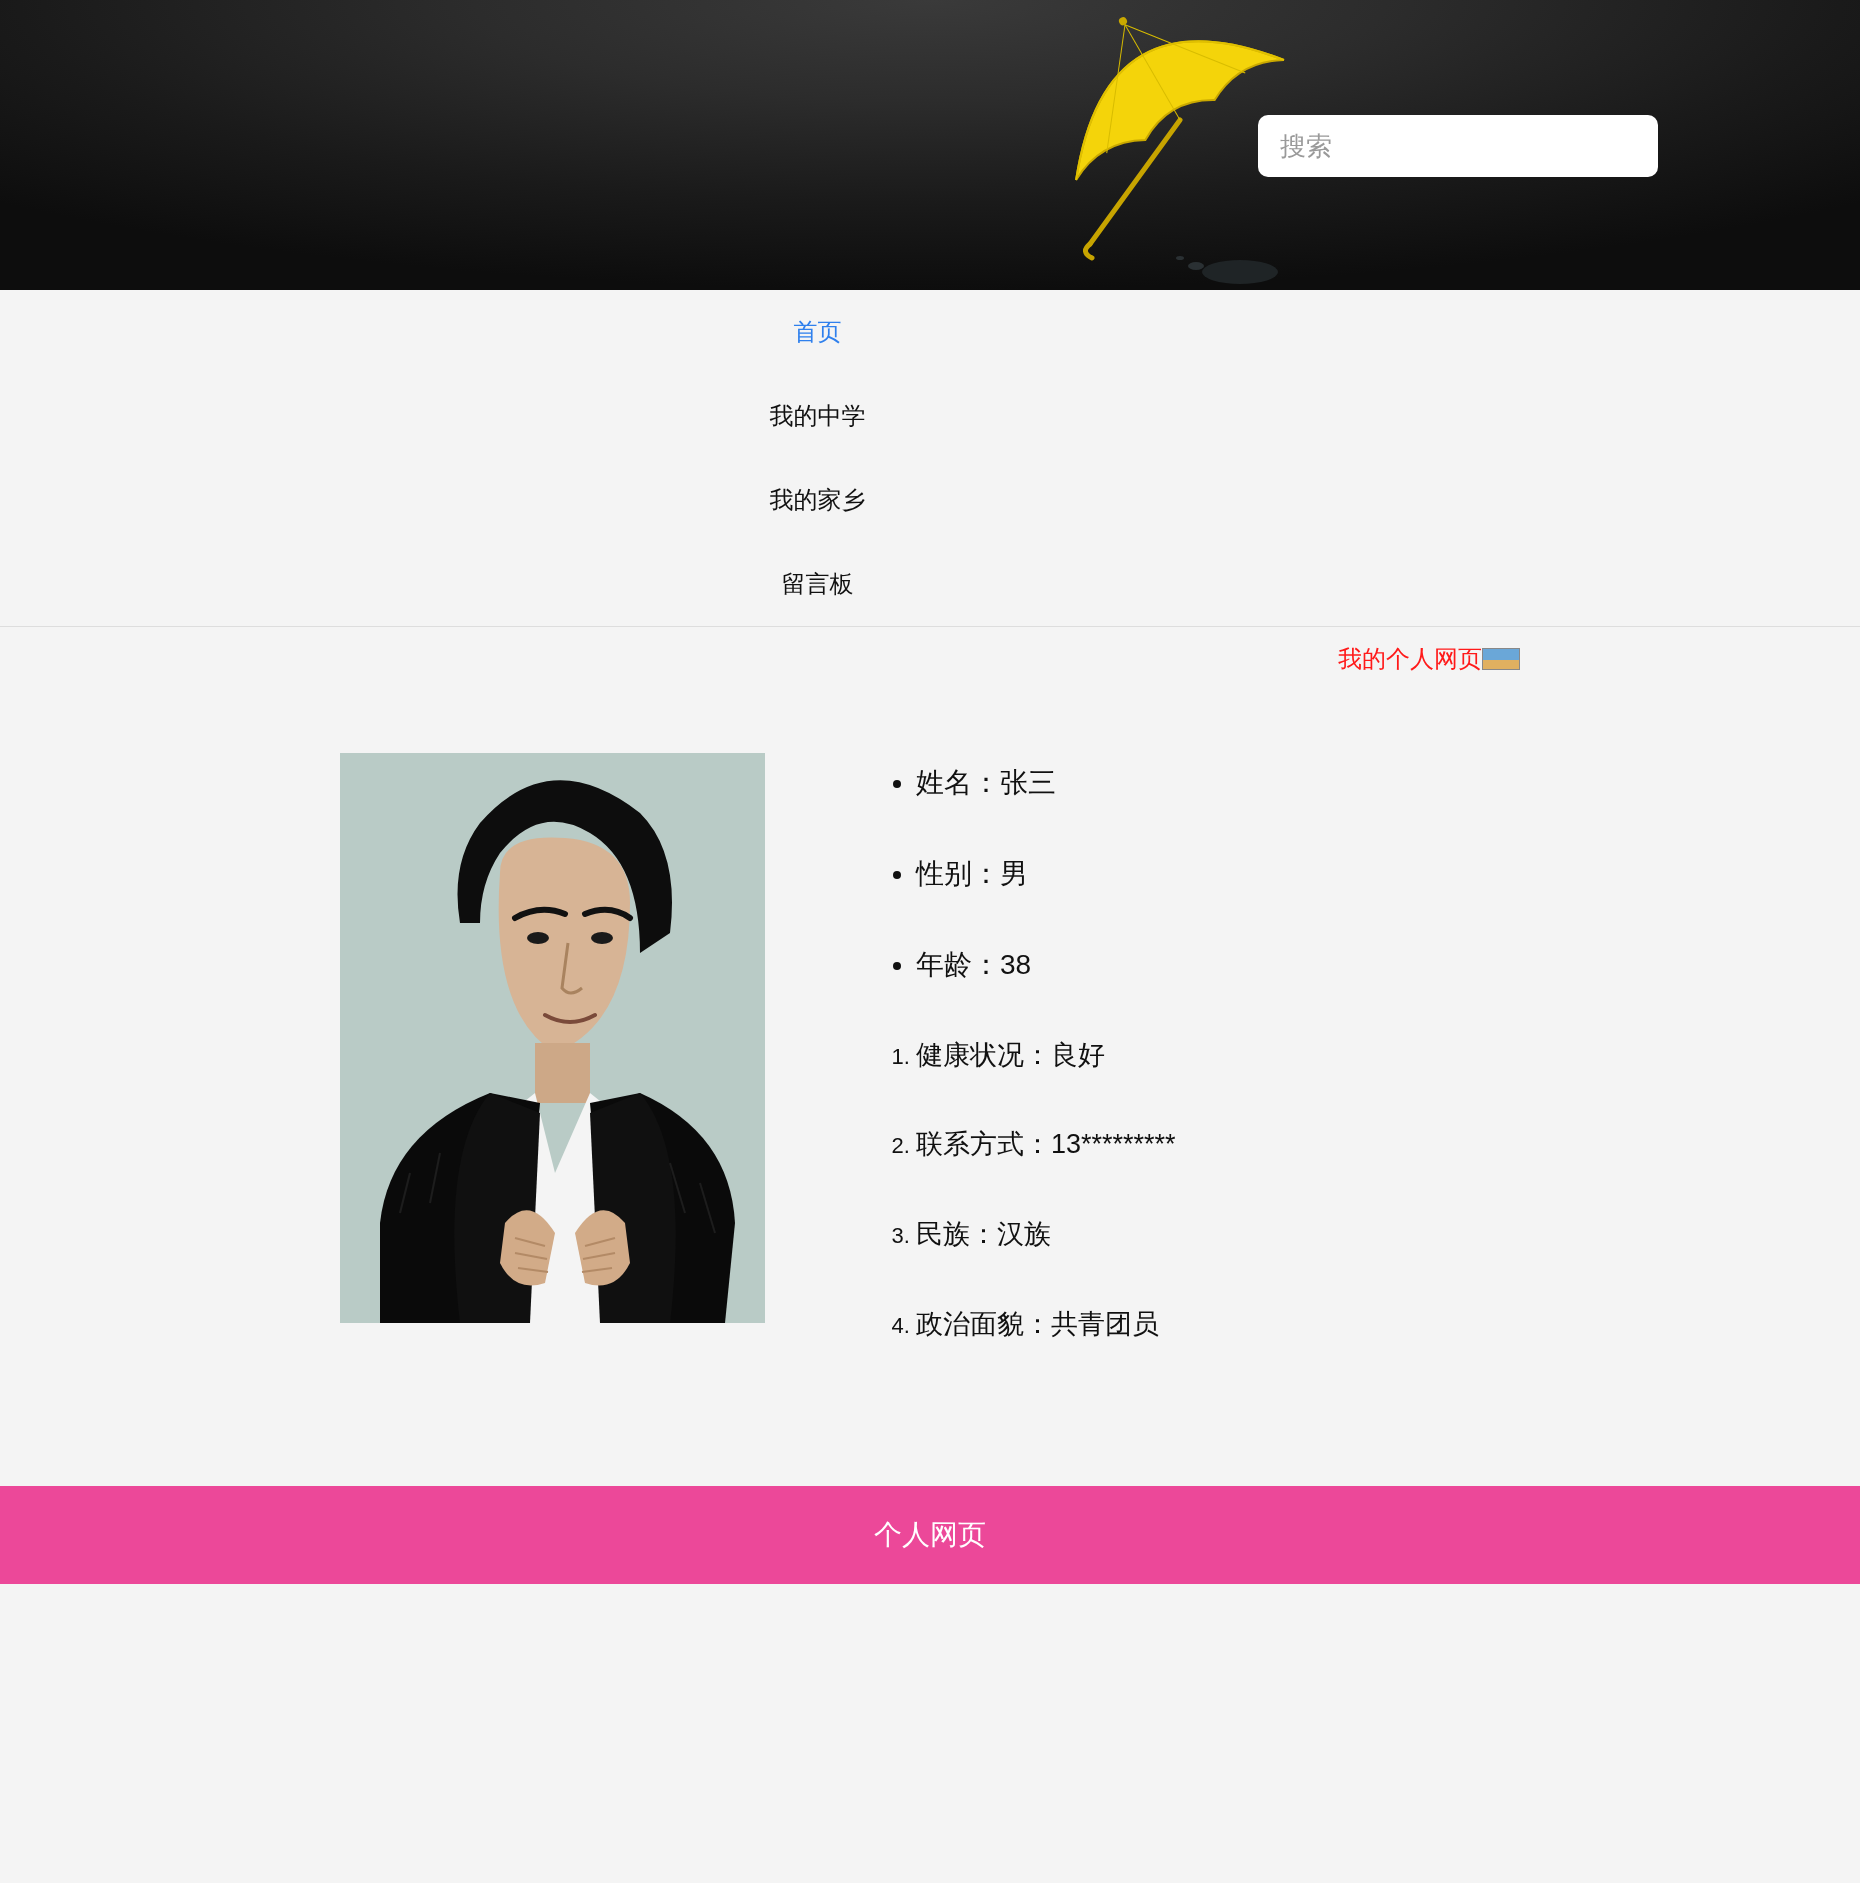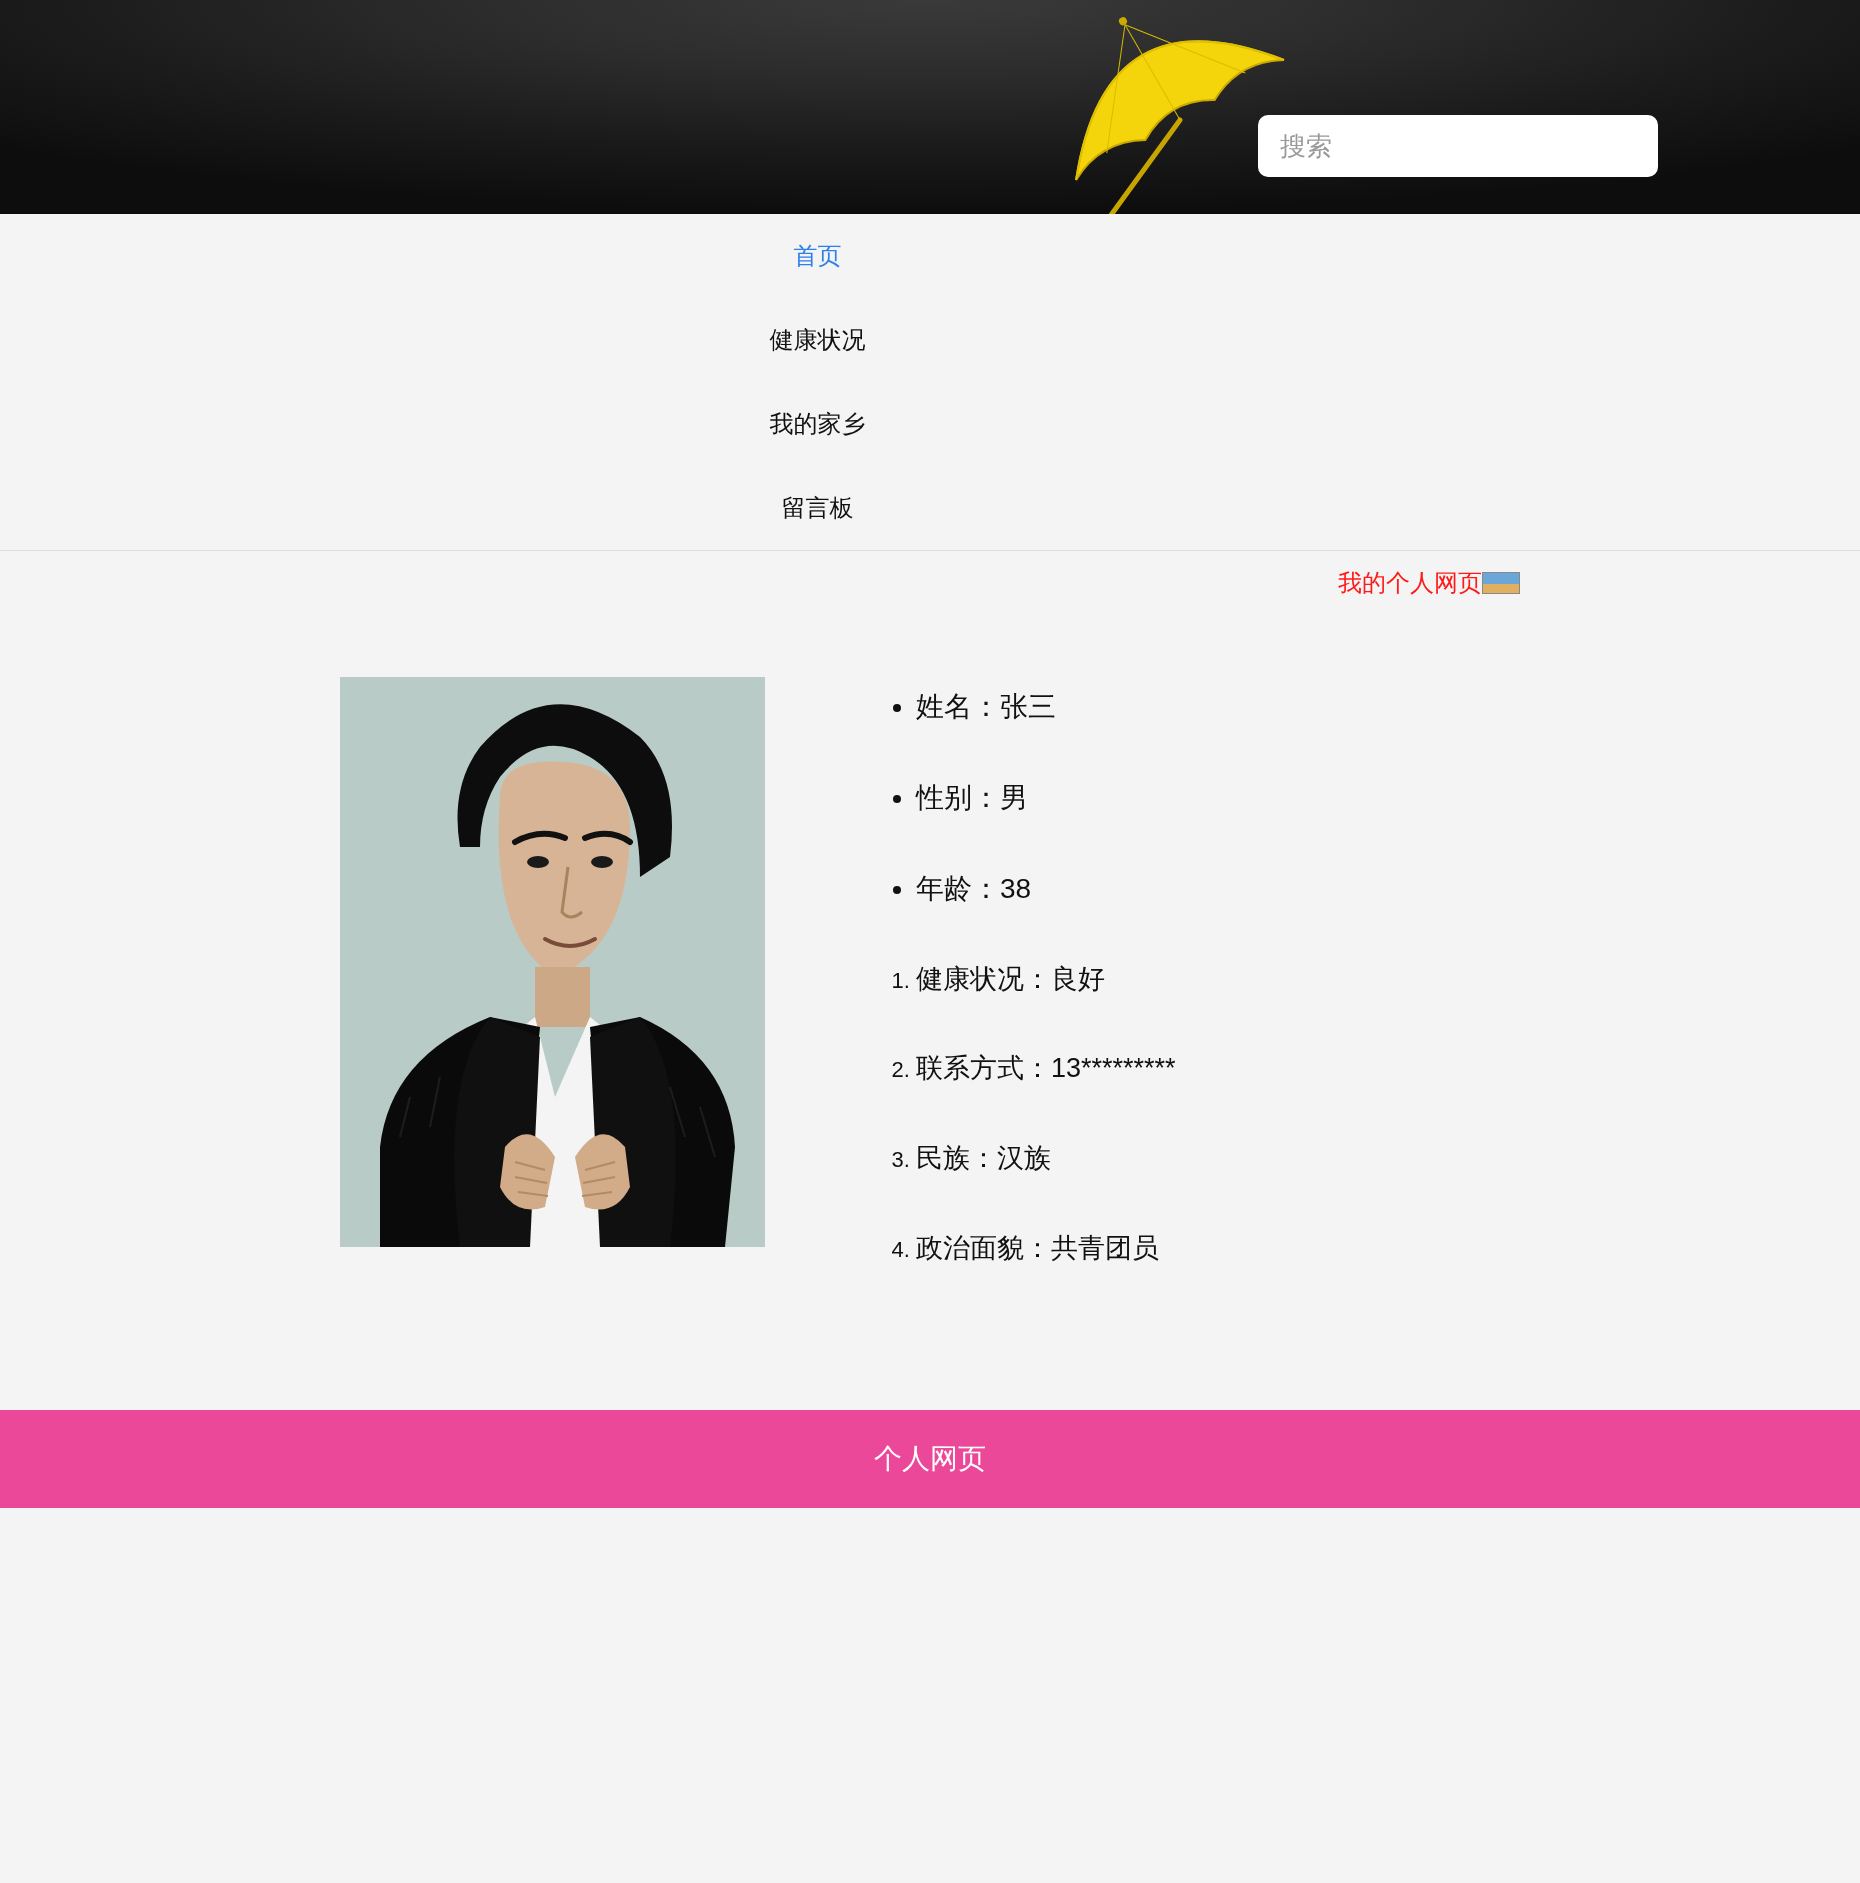--- a/index.html
+++ b/index.html
@@ -7,21 +7,21 @@
   body {
     font-family: "Microsoft YaHei", "Helvetica Neue", Arial, sans-serif;
     background: #f4f4f4;
     color: #111;
   }
 
   
   .header {
     position: relative;
     width: 100%;
-    height: 214px;
+    height: 290px;
     background: radial-gradient(ellipse 70% 100% at 50% 0%, #3a3a3a 0%, #2c2c2c 35%, #1a1a1a 70%, #0d0d0d 100%);
     overflow: hidden;
   }
   .umbrella-wrap {
     position: absolute;
     left: 1030px;
     top: 0px;
     width: 320px;
     height: 290px;
     pointer-events: none;
@@ -157,21 +157,21 @@
         <circle cx="150" cy="6" r="4" fill="#caa900"></circle>
       </g>
     </svg>
   </div>
   <input type="text" class="search-box" placeholder="搜索" style="">
 </div>
 
 <div class="navbar">
   <div class="nav-inner">
     <div class="nav-item active">首页</div>
-    <div class="nav-item">健康状况</div>
+    <div class="nav-item">我的中学</div>
     <div class="nav-item">我的家乡</div>
     <div class="nav-item">留言板</div>
   </div>
 </div>
 
 <div class="marquee-row">
   <span class="marquee-label">我的个人网页</span>
     <span class="marquee-thumb"></span>
 </div>
 

